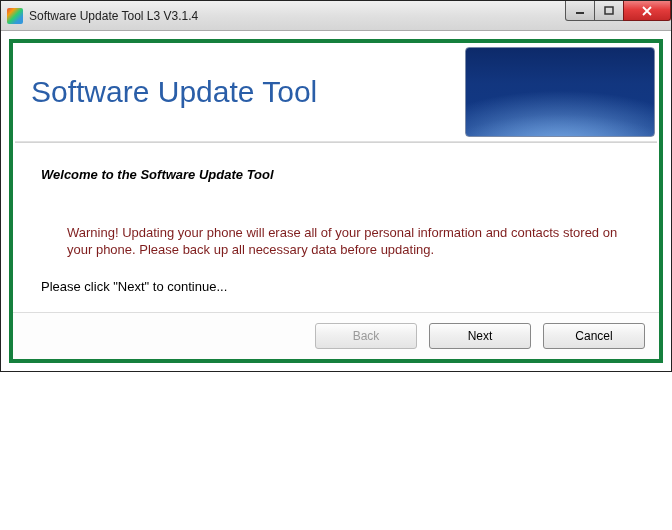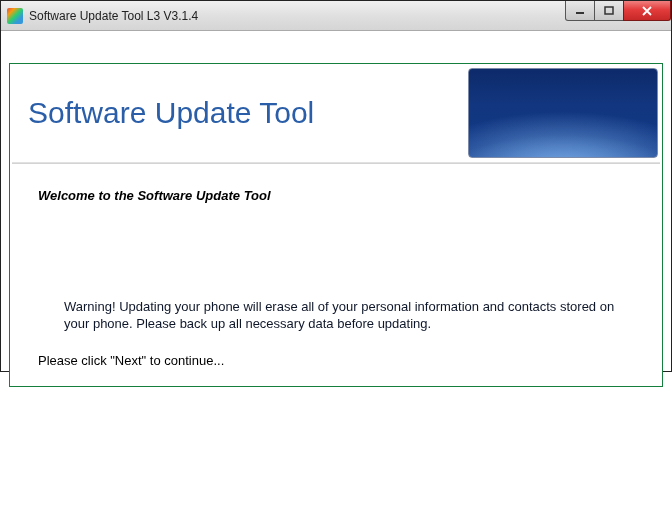--- a/index.html
+++ b/index.html
@@ -71,25 +71,24 @@
     }
     
     .outer {
       flex: 1;
       padding: 8px;
       background: #fff;
     }
     .inner {
       width: 100%;
       height: 100%;
-      border: 1px solid #15803d;
+      border: 4px solid #15803d;
       background: #fff;
       display: flex;
       flex-direction: column;
-      margin-top: 24px;
     }
     
     .header {
       height: 98px;
       display: flex;
       align-items: stretch;
       padding: 0 0 0 18px;
     }
     .header-title {
       flex: 1;
@@ -127,21 +126,21 @@
       font-weight: bold;
       margin-bottom: 16px;
       font-style: italic;
     }
     .desc {
       margin-left: 26px;
       margin-bottom: 10px;
     }
     .spacer { flex: 1; }
     .warning {
-      color: #0f172a;
+      color: #7f1d1d;
       margin: 0 0 20px 26px;
       line-height: 1.35;
       max-width: 560px;
     }
     .instruction {
       margin-bottom: 8px;
     }
     
     .footer {
       border-top: 1px solid #ddd;
@@ -204,17 +203,22 @@
 
       <div class="divider"></div>
 
       <div class="body">
         <div class="welcome">Welcome to the Software Update Tool</div>
         <div class="spacer"></div>
         <div class="warning">Warning! Updating your phone will erase all of your personal information and contacts stored on your phone. Please back up all necessary data before updating.</div>
         <div class="instruction">Please click "Next" to continue...</div>
       </div>
 
+      <div class="footer">
+        <button class="btn" disabled="">Back</button>
+        <button class="btn">Next</button>
+        <button class="btn">Cancel</button>
+      </div>
 
     </div>
   </div>
 
 </div>
 
 </body></html>

